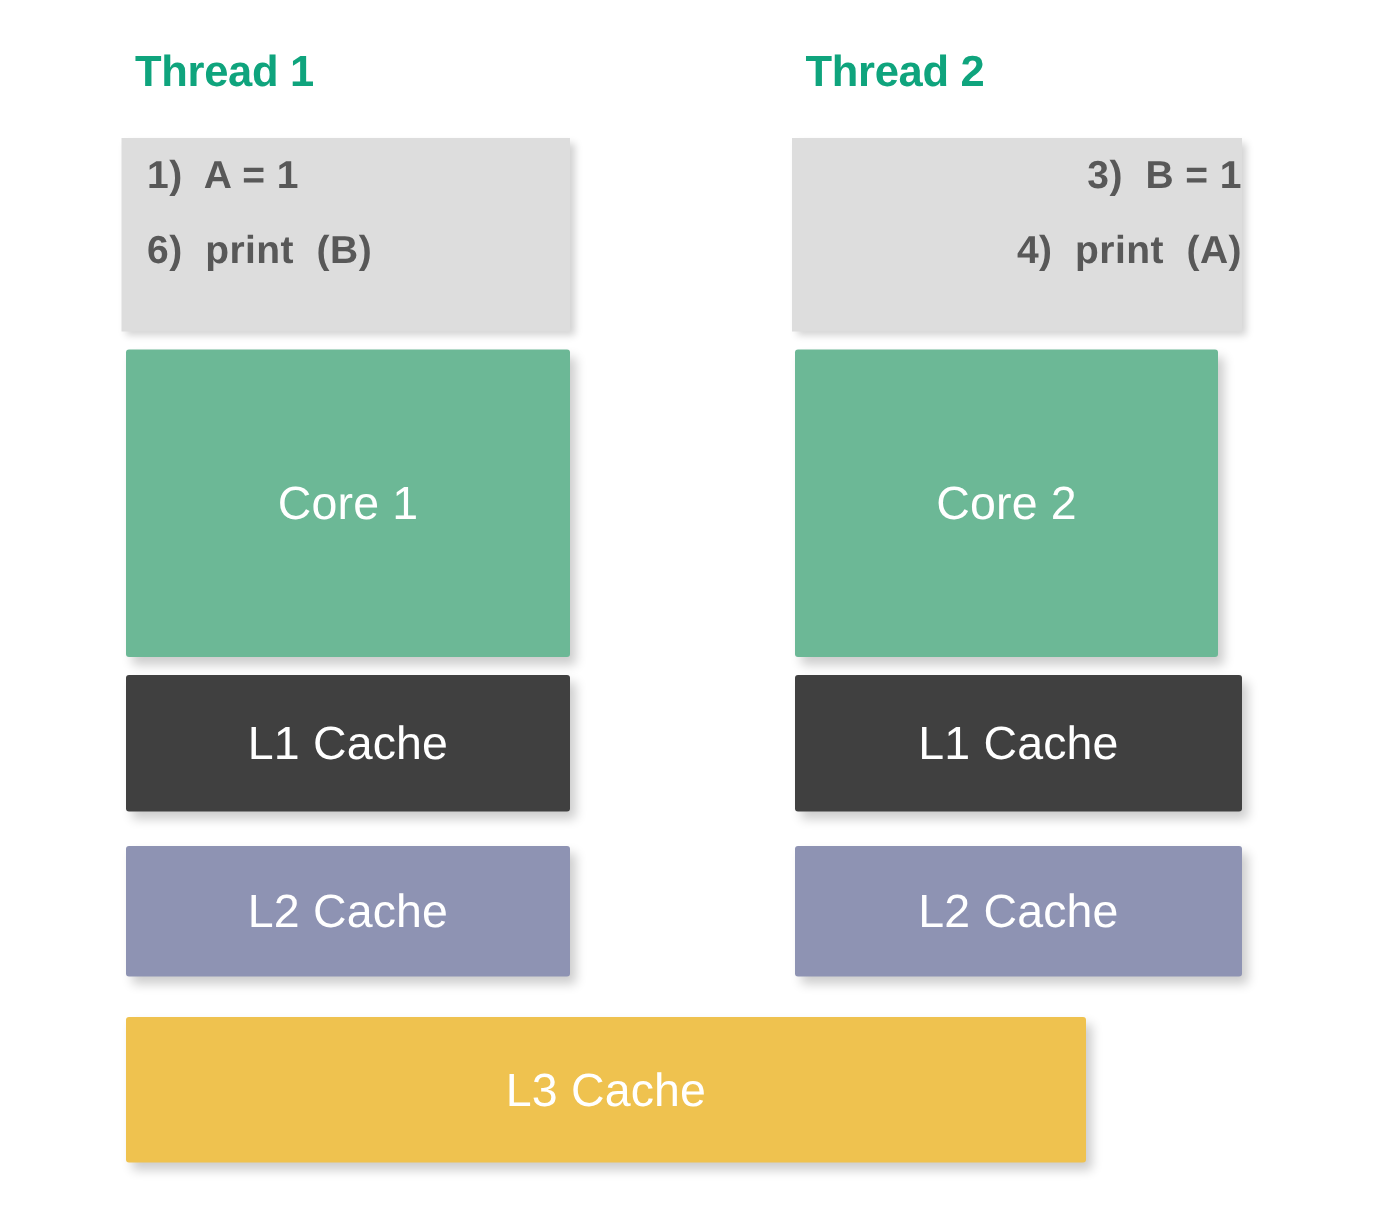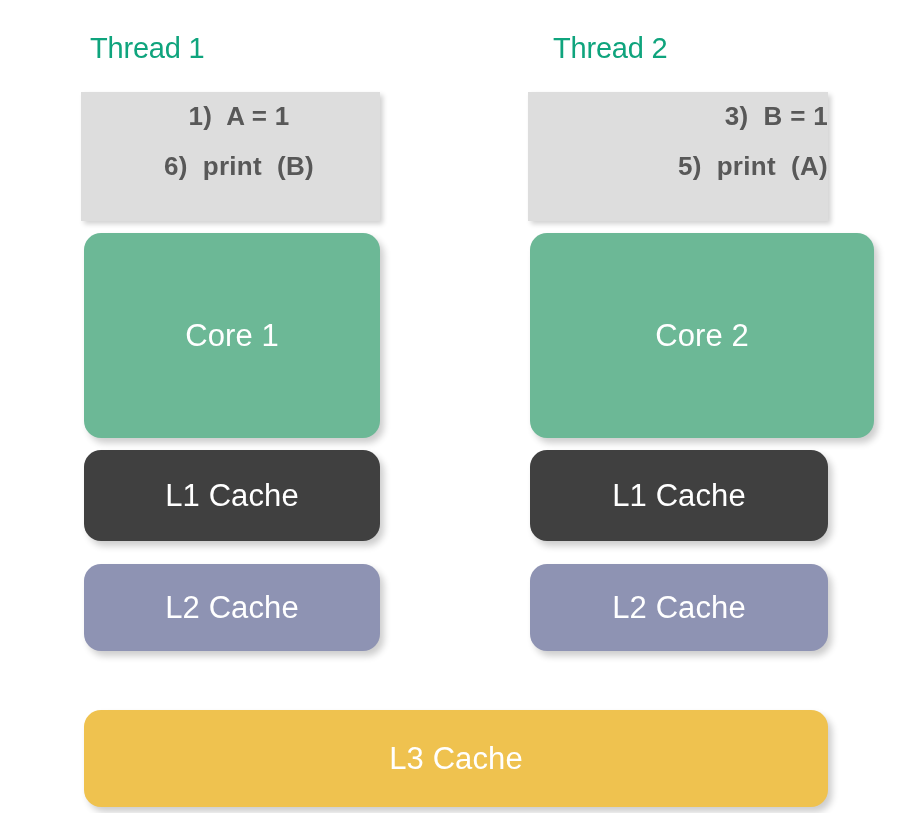--- a/index.html
+++ b/index.html
@@ -18,57 +18,57 @@
     width: 916px;
     height: 813px;
     background: #ffffff;
     overflow: hidden;
   }
 
   
   .thread-title {
     position: absolute;
     font-size: 29px;
-    font-weight: normal;
+    font-weight: bold;
     color: #0fa47d;
     letter-spacing: -0.2px;
     white-space: nowrap;
     line-height: 1;
   }
   #thread-title-1 { left: 90px; top: 34px; }
-  #thread-title-2 { left: 537px; top: 34px; margin-left: 16px; }
+  #thread-title-2 { left: 537px; top: 34px; }
 
   
   .code-box {
     position: absolute;
     top: 92px;
     height: 129px;
     background: #dddddd;
     box-shadow: 3px 3px 5px rgba(0, 0, 0, 0.18);
     box-sizing: border-box;
     padding: 11px 0 0 17px;
   }
-  #code-box-1 { left: 81px;  width: 299px; text-align: center; }
+  #code-box-1 { left: 81px;  width: 299px; }
   #code-box-2 { left: 528px; width: 300px; text-align: right; }
 
   .code-line {
     font-size: 26px;
     font-weight: bold;
     color: #585858;
     line-height: 1;
     margin: 0 0 24px 0;
     white-space: pre;
     letter-spacing: 0.3px;
   }
   .code-line:last-child { margin-bottom: 0; }
 
   
   .block {
     position: absolute;
-    border-radius: 17px;
+    border-radius: 2px;
     box-shadow: 4px 5px 7px rgba(0, 0, 0, 0.20);
     display: flex;
     align-items: center;
     justify-content: center;
     color: #ffffff;
     box-sizing: border-box;
   }
   .block-label {
     font-size: 31px;
     font-weight: normal;
@@ -77,21 +77,21 @@
     white-space: nowrap;
   }
 
   
   .core-block {
     top: 233px;
     height: 205px;
     background: #6cb896;
   }
   #core-1 { left: 84px;  width: 296px; }
-  #core-2 { left: 530px; width: 344px; }
+  #core-2 { left: 530px; width: 282px; }
 
   
   .l1-block {
     top: 450px;
     height: 91px;
     background: #404040;
   }
   #l1-cache-1 { left: 84px;  width: 296px; }
   #l1-cache-2 { left: 530px; width: 298px; }
 
@@ -101,24 +101,23 @@
     height: 87px;
     background: #8e93b3;
   }
   #l2-cache-1 { left: 84px;  width: 296px; }
   #l2-cache-2 { left: 530px; width: 298px; }
 
   
   #l3-cache {
     left: 84px;
     top: 678px;
-    width: 744px;
+    width: 640px;
     height: 97px;
     background: #efc24f;
-    margin-top: 32px;
   }
 </style>
 </head>
 <body>
 
 <div id="diagram">
 
   <div id="thread-title-1" class="thread-title">Thread 1</div>
 
   <div id="code-box-1" class="code-box">
@@ -135,21 +134,21 @@
   </div>
 
   <div id="l2-cache-1" class="block l2-block">
     <span class="block-label">L2 Cache</span>
   </div>
 
   <div id="thread-title-2" class="thread-title">Thread 2</div>
 
   <div id="code-box-2" class="code-box">
     <div class="code-line">3)  B = 1</div>
-    <div class="code-line">5)  print  (A)</div>
+    <div class="code-line">4)  print  (A)</div>
   </div>
 
   <div id="core-2" class="block core-block">
     <span class="block-label">Core 2</span>
   </div>
 
   <div id="l1-cache-2" class="block l1-block">
     <span class="block-label">L1 Cache</span>
   </div>
 

